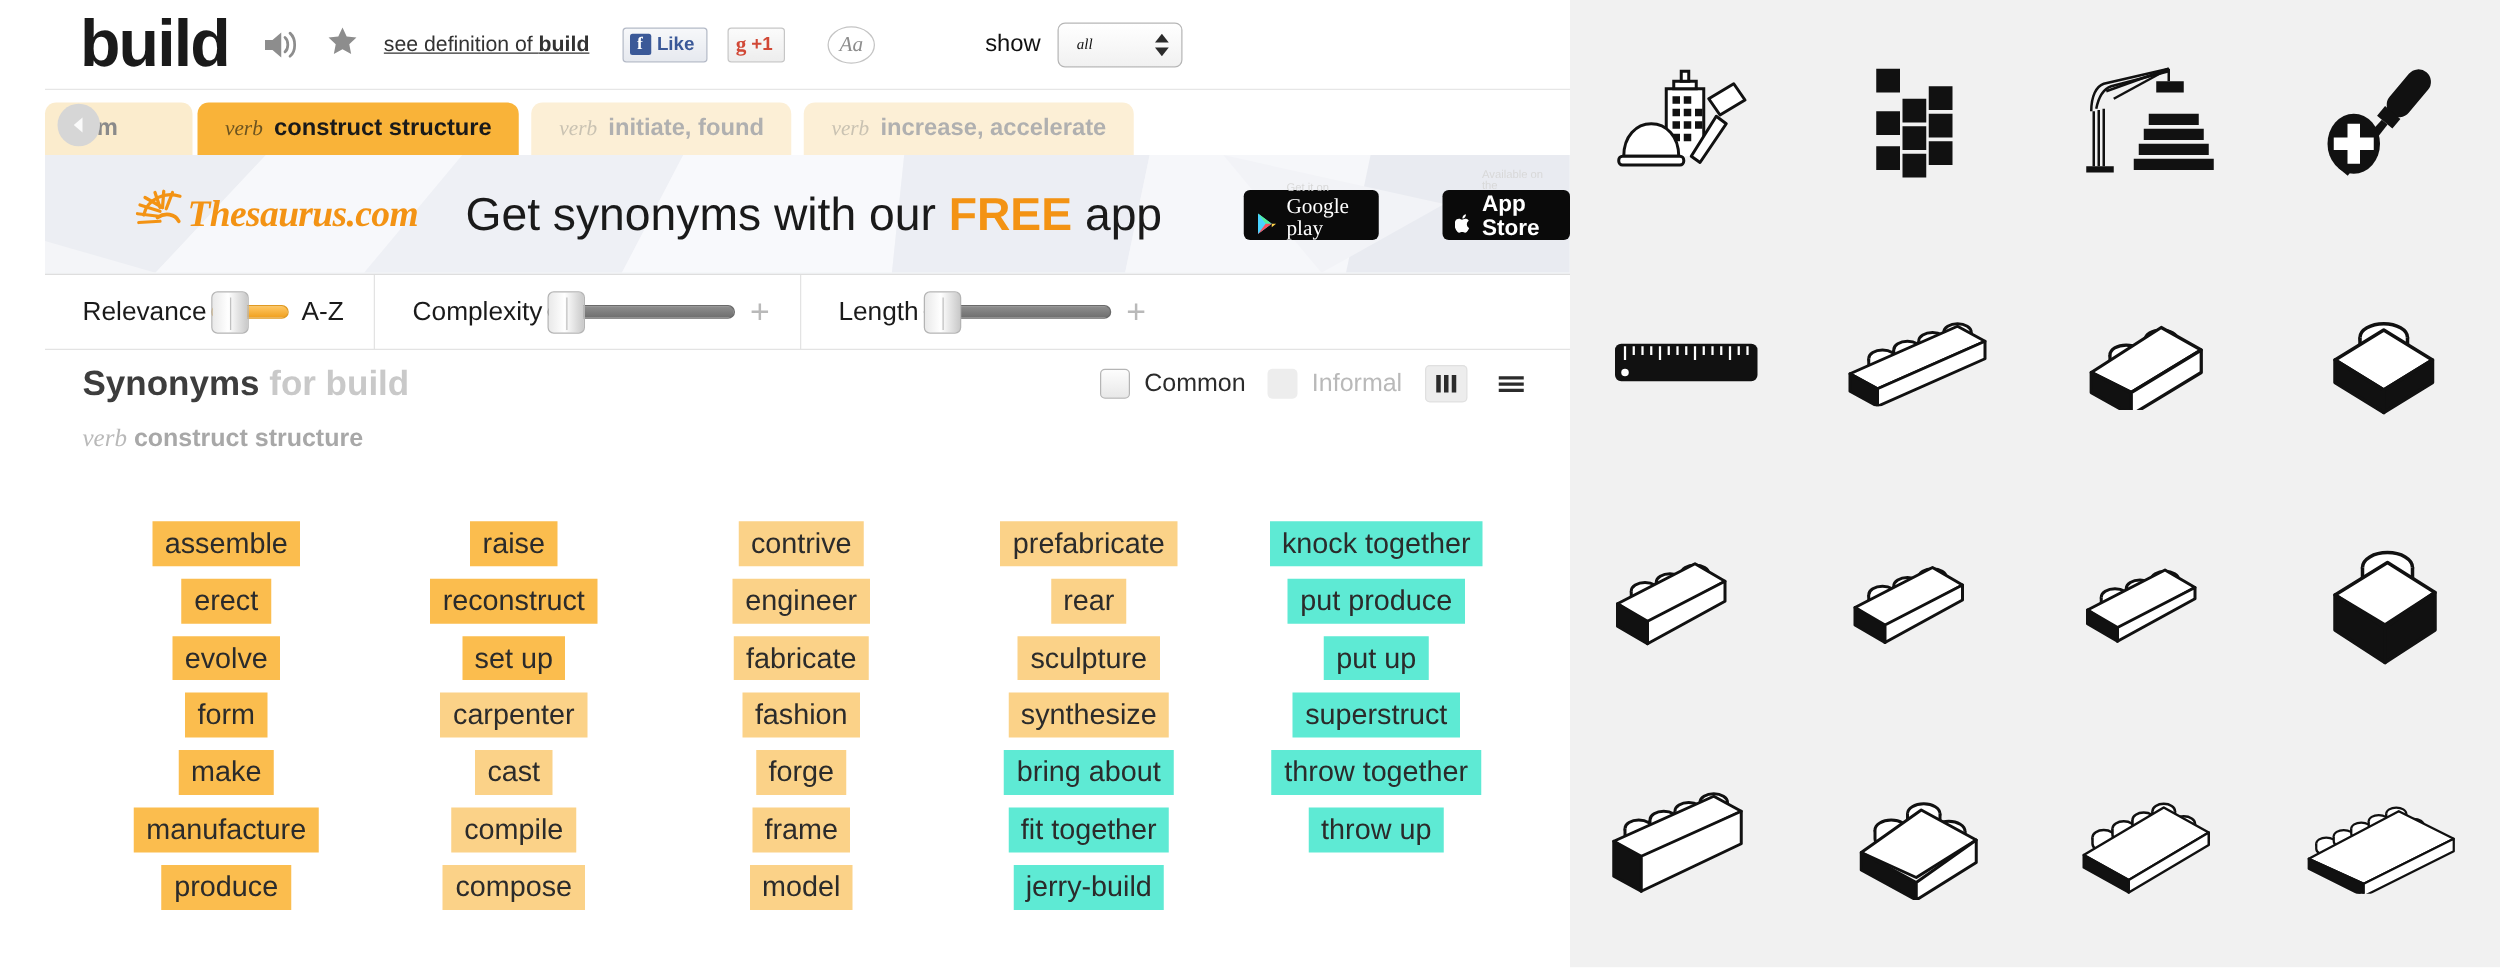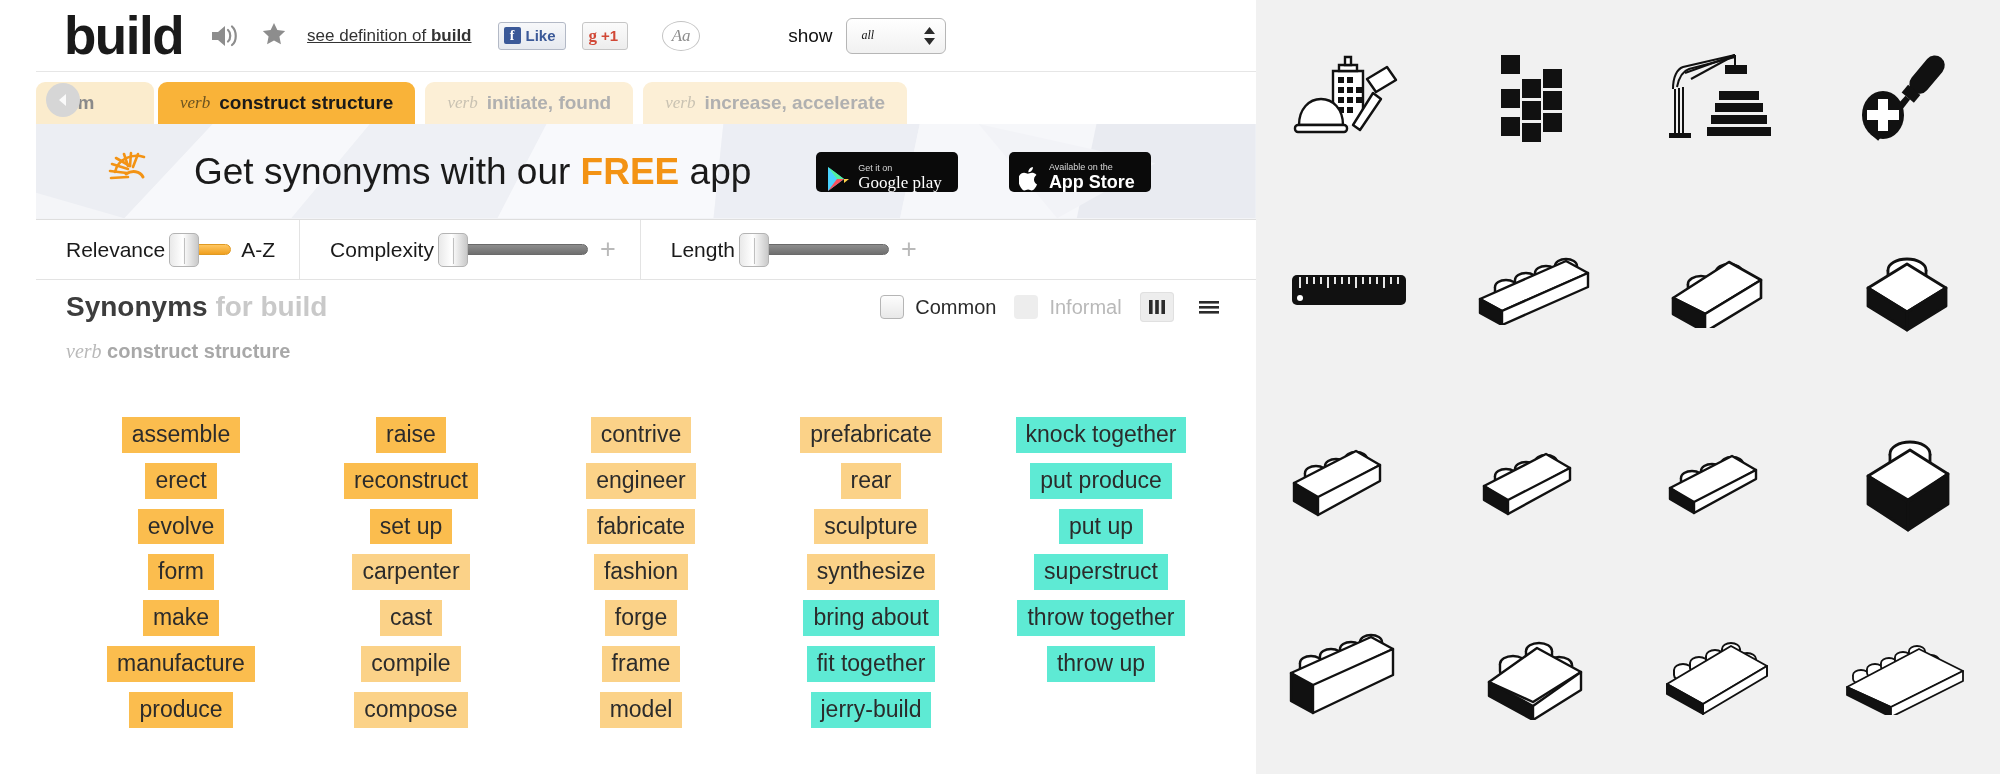--- a/index.html
+++ b/index.html
@@ -265,20 +265,21 @@
             <path d="M12 8 L26 16"></path>
             <path d="M8 14 L24 19"></path>
             <path d="M6 21 L23 23"></path>
             <path d="M7 28 L24 27"></path>
             <path d="M34 4 L29 17"></path>
             <path d="M27 3 L26 16"></path>
             <path d="M20 4 L24 16"></path>
           </g>
           <path d="M22 24c6-4 14-3 17 3" stroke="#f39314" stroke-width="3" fill="none" stroke-linecap="round"></path>
         </svg>
+        <span class="thes">Thesaurus.com</span>
       </div>
 
       <div class="bantxt"><span>Get synonyms with our </span><span class="free">FREE</span><span> app</span></div>
 
       <div class="badges">
         <div class="badge">
           <svg width="24" height="26" viewBox="0 0 24 26">
             <polygon points="2,1 18,13 2,25" fill="#4ad2ff"></polygon>
             <polygon points="2,1 18,13 11,13" fill="#53f09a"></polygon>
             <polygon points="2,25 18,13 11,13" fill="#f94f5d"></polygon>

